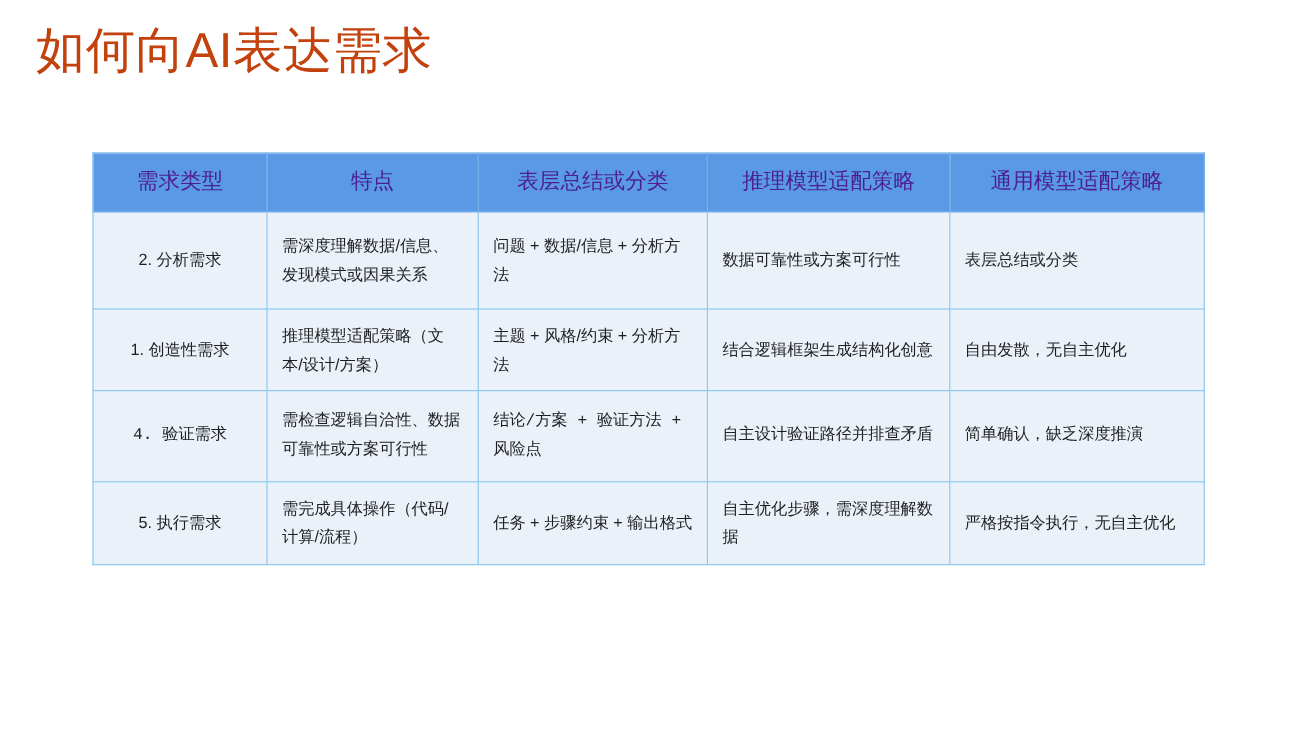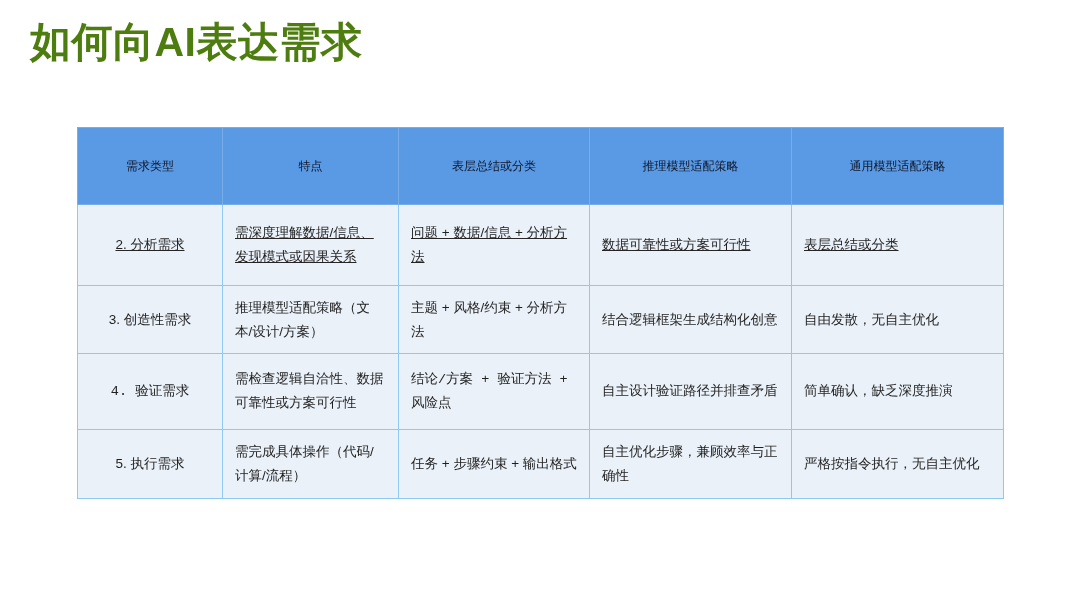--- a/index.html
+++ b/index.html
@@ -18,23 +18,23 @@
   .slide {
     position: absolute;
     inset: 0;
     background: #ffffff;
   }
   .page-title {
     position: absolute;
     left: 30px;
     top: 17px;
     font-size: 41px;
-    font-weight: bold;
+    font-weight: normal;
     letter-spacing: 0.5px;
-    color: #4d7c0f;
+    color: #c2410c;
     line-height: 1.25;
     white-space: nowrap;
   }
   .table-wrap {
     position: absolute;
     left: 77px;
     top: 127px;
     width: 926px;
   }
   table.req-table {
@@ -46,42 +46,42 @@
   table.req-table th,
   table.req-table td {
     border: 1px solid #8ecaf0;
     vertical-align: middle;
     font-size: 13.5px;
     line-height: 1.75;
     color: #1f1f1f;
   }
   table.req-table thead th {
     background: #5a9ae4;
-    color: #0f172a;
+    color: #4c1d95;
     font-weight: normal;
-    font-size: 12px;
+    font-size: 18px;
     text-align: center;
     height: 40px;
-    padding: 18px 6px;
+    padding: 4px 6px;
     border-color: #77aee8;
   }
   table.req-table tbody td {
     background: #eaf1f9;
     padding: 10px 12px;
   }
   td.col-type {
     text-align: center;
     padding-left: 6px;
     padding-right: 6px;
   }
   td.col-text {
     text-align: left;
   }
   .row-h1 { height: 74px; }
-  .row-h2 { height: 81px; text-decoration: underline; }
+  .row-h2 { height: 81px; }
   .row-h3 { height: 62px; }
   .row-h4 { height: 76px; font-family: Liberation Mono, monospace; }
   .row-h5 { height: 56px; }
   col.c1 { width: 145px; }
   col.c2 { width: 176px; }
   col.c3 { width: 191px; }
   col.c4 { width: 202px; }
   col.c5 { width: 212px; }
 </style>
 </head>
@@ -111,37 +111,37 @@
       </thead>
       <tbody>
         <tr class="row-h2">
           <td class="col-type">2. 分析需求</td>
           <td class="col-text">需深度理解数据/信息、发现模式或因果关系</td>
           <td class="col-text">问题 + 数据/信息 + 分析方法</td>
           <td class="col-text">数据可靠性或方案可行性</td>
           <td class="col-text">表层总结或分类</td>
         </tr>
         <tr class="row-h3">
-          <td class="col-type">3. 创造性需求</td>
+          <td class="col-type">1. 创造性需求</td>
           <td class="col-text">推理模型适配策略（文本/设计/方案）</td>
           <td class="col-text">主题 + 风格/约束 + 分析方法</td>
           <td class="col-text">结合逻辑框架生成结构化创意</td>
           <td class="col-text">自由发散，无自主优化</td>
         </tr>
         <tr class="row-h4">
           <td class="col-type">4. 验证需求</td>
           <td class="col-text">需检查逻辑自洽性、数据可靠性或方案可行性</td>
           <td class="col-text">结论/方案 + 验证方法 + 风险点</td>
           <td class="col-text">自主设计验证路径并排查矛盾</td>
           <td class="col-text">简单确认，缺乏深度推演</td>
         </tr>
         <tr class="row-h5">
           <td class="col-type">5. 执行需求</td>
           <td class="col-text">需完成具体操作（代码/计算/流程）</td>
           <td class="col-text">任务 + 步骤约束 + 输出格式</td>
-          <td class="col-text">自主优化步骤，兼顾效率与正确性</td>
+          <td class="col-text">自主优化步骤，需深度理解数据</td>
           <td class="col-text">严格按指令执行，无自主优化</td>
         </tr>
       </tbody>
     </table>
   </div>
 
 </div>
 
 </body></html>

